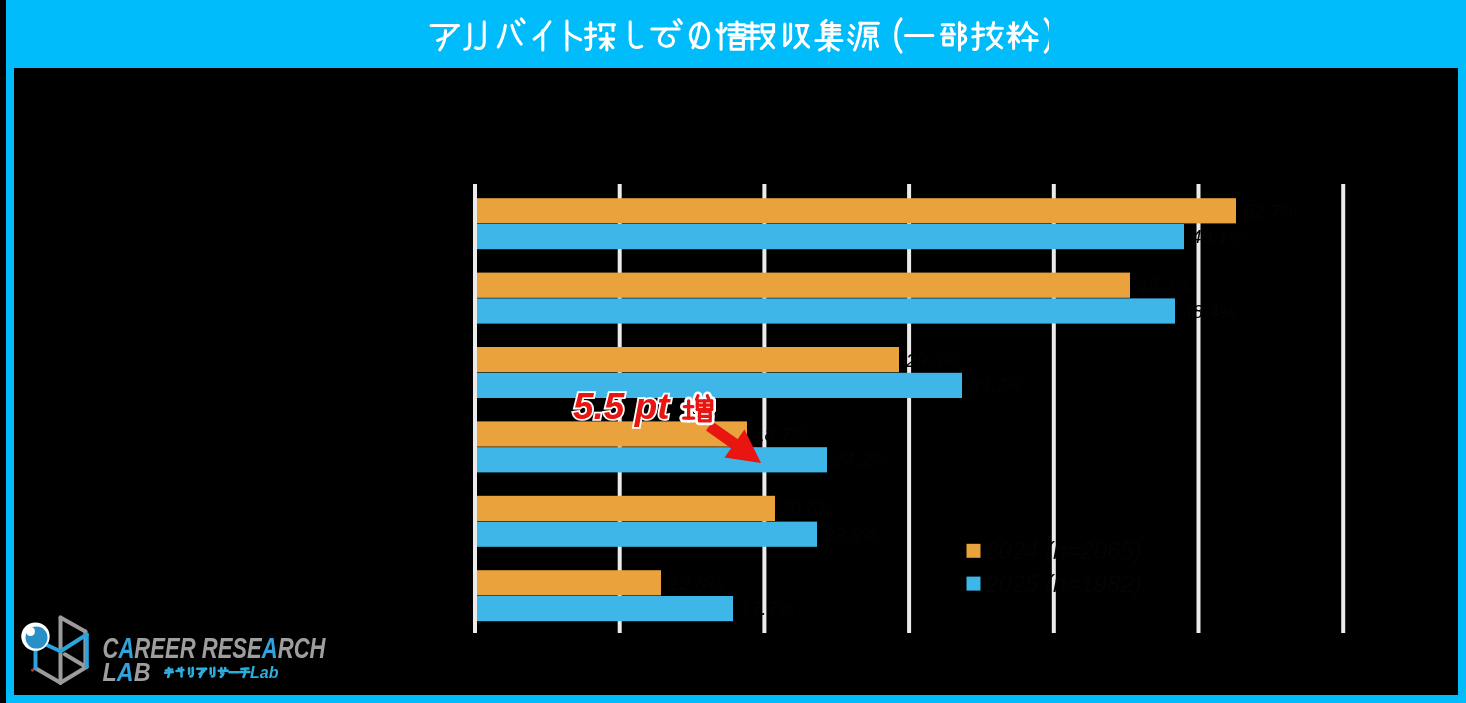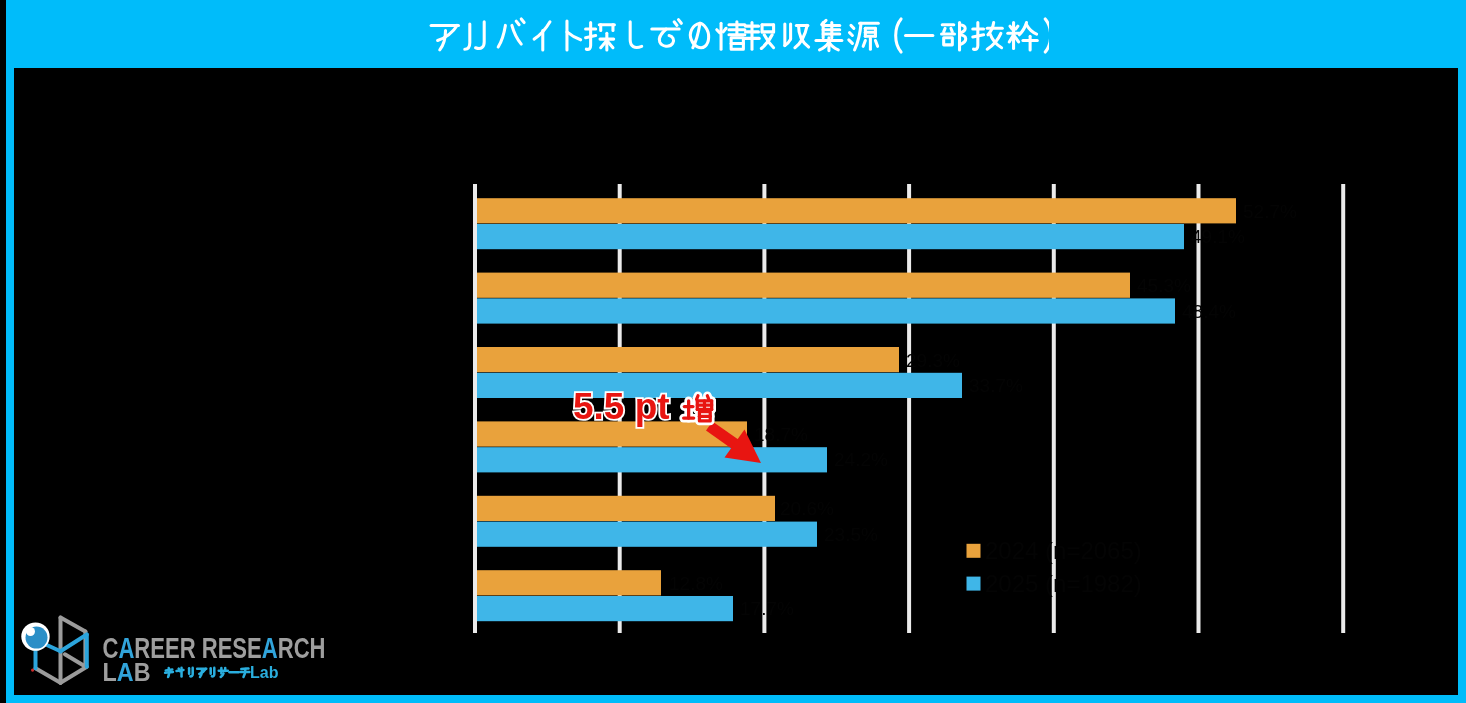--- a/index.html
+++ b/index.html
@@ -1,16 +1,16 @@
 <!DOCTYPE html>
 <html><head>
 <meta charset="utf-8">
 <style>
 html,body{margin:0;padding:0;background:#000;}
-#stage{position:relative;width:1466px;height:703px;background:#000;overflow:hidden;font-family:"Liberation Sans",sans-serif;}
+#stage{position:relative;width:1466px;height:703px;background:#000;overflow:hidden;font-family:"Liberation Sans",sans-serif;font-style:italic;}
 .abs{position:absolute;}
 </style>
 </head>
 <body>
 <div id="stage">
 
   <div class="abs" style="left:6px;top:0;width:1460px;height:703px;background:#00bcfa;"></div>
 
   <div class="abs" style="left:14px;top:68px;width:1444px;height:627px;background:#000;"></div>
 

